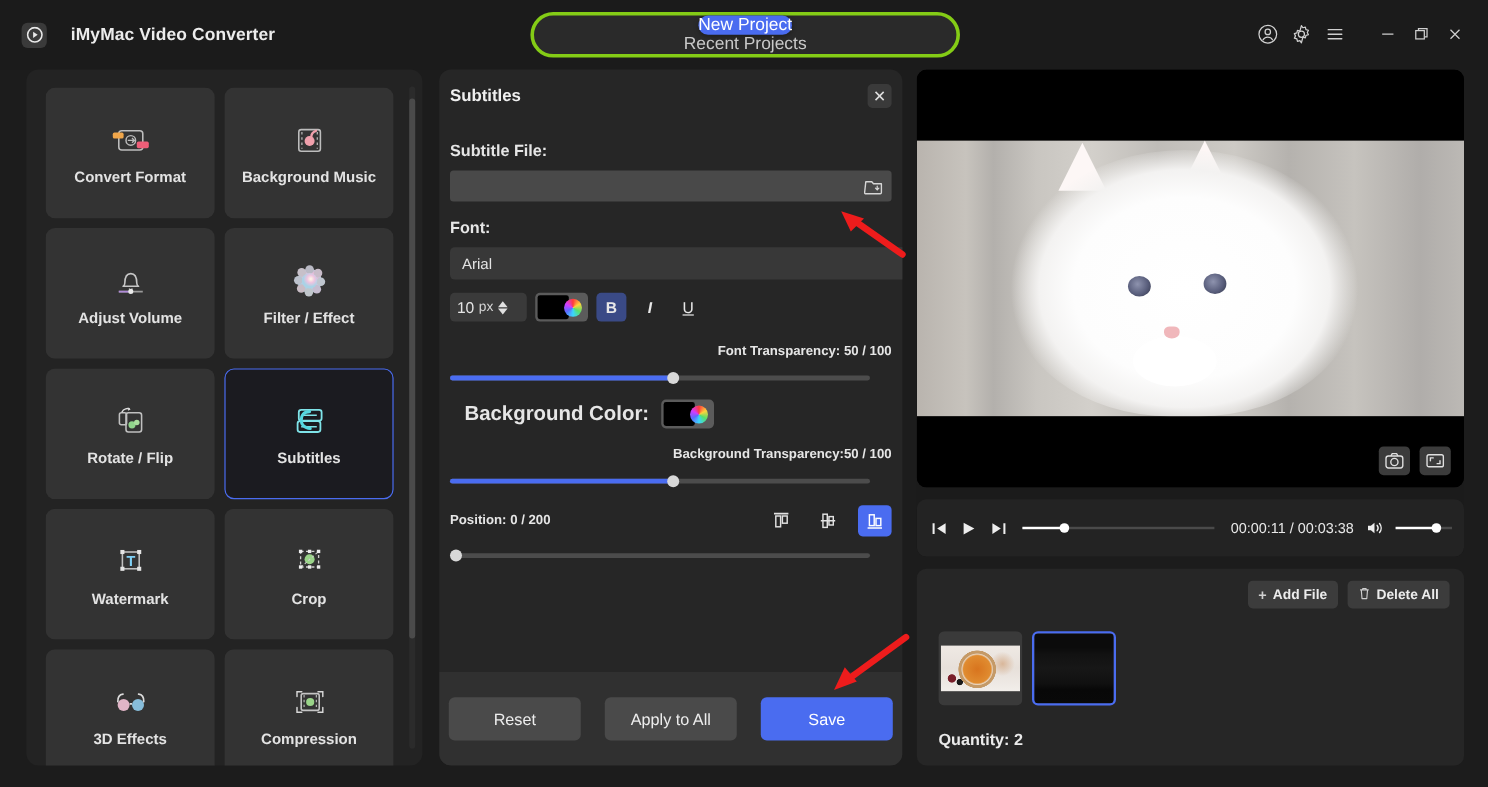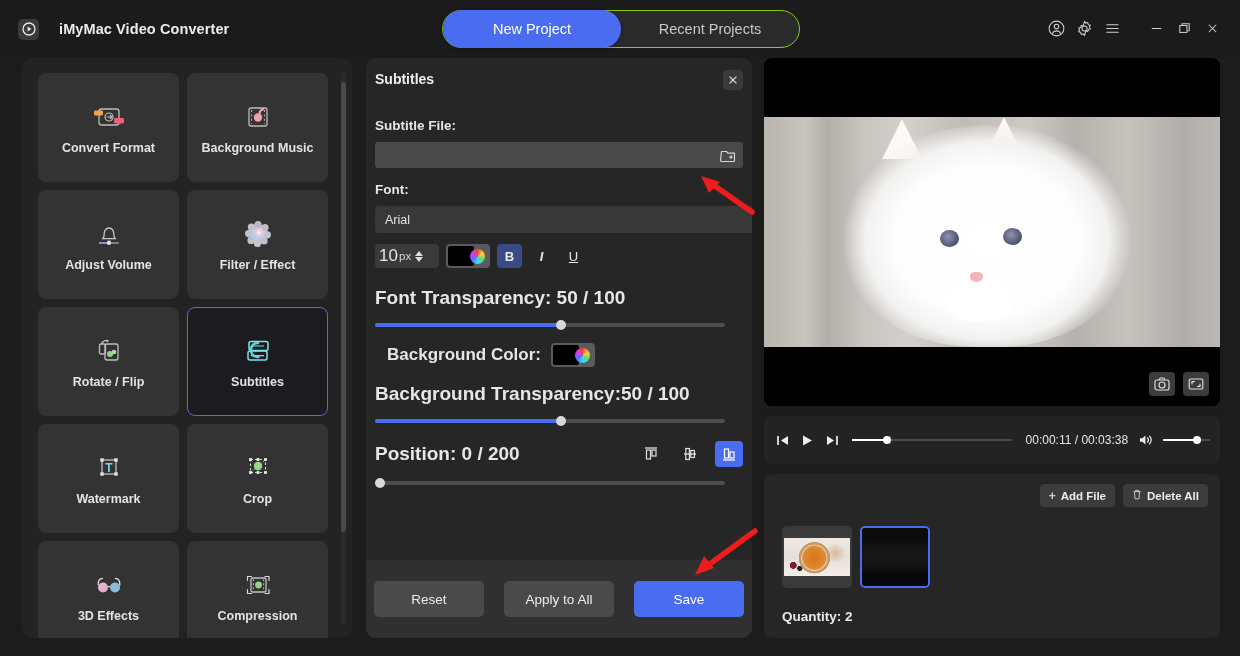--- a/index.html
+++ b/index.html
@@ -31,22 +31,22 @@
   .brand-name {
     color: #ececec; font-size: 14.5px; font-weight: bold;
     letter-spacing: .1px;
   }
 
   
   .proj-toggle {
     position: absolute; left: 442px; top: 10px;
     width: 358px; height: 38px;
     background: #2a2a2a; border-radius: 19px;
-    border: 1px solid #84cc16;
-    display: flex; align-items: center;
+    border: 3px solid #84cc16;
+    display: flex; align-items: center; flex-direction: column;
   }
   .proj-tab {
     height: 38px; flex: 1;
     display: flex; align-items: center; justify-content: center;
     font-size: 14.5px; color: #c9c9c9; border-radius: 19px;
     cursor: pointer; user-select: none;
   }
   .proj-tab.active {
     background: #4a6cf0; color: #fff;
     box-shadow: 0 1px 4px rgba(0,0,0,.35);
@@ -176,21 +176,21 @@
   .fmt-row {
     margin-top: 11px;
     display: flex; align-items: center; gap: 7px;
   }
   .sizebox {
     width: 64px; height: 24px;
     background: #3a3a3a; border-radius: 4px;
     display: flex; align-items: center; gap: 2px;
     padding: 0 4px;
   }
-  .sizebox .num { color: #e5e5e5; font-size: 17px; width: 18px; }
+  .sizebox .num { color: #e5e5e5; font-size: 13px; width: 18px; text-align: center; }
   .sizebox .unit { color: #d6d6d6; font-size: 11.5px; }
   .spin { display:flex; flex-direction: column; gap: 1px; margin-left: 2px; cursor:pointer;}
   .spin i { width: 0; height: 0; display:block;
     border-left: 4px solid transparent; border-right: 4px solid transparent; }
   .spin i.up { border-bottom: 5px solid #e0e0e0; }
   .spin i.dn { border-top: 5px solid #e0e0e0; }
   .colorbox {
     width: 44px; height: 24px; background: #5b5b5b; border-radius: 4px;
     display: flex; align-items: center; padding: 0 2px;
     position: relative; cursor: pointer;
@@ -205,22 +205,23 @@
     width: 25px; height: 24px; border-radius: 4px;
     display: flex; align-items: center; justify-content: center;
     color: #e8e8e8; font-size: 13px; cursor: pointer;
   }
   .fbtn.on { background: #3a4a86; }
   .fbtn b { font-weight: bold; }
   .fbtn i { font-style: italic; font-weight: bold; }
   .fbtn u { text-decoration: underline; }
 
   .slider-label {
-    color: #e6e6e6; font-size: 19px; font-weight: bold;
+    color: #e6e6e6; font-size: 11px; font-weight: bold;
     margin-top: 19px;
+    text-align: right;
   }
   .slider {
     position: relative; margin-top: 14px;
     width: 350px; height: 4px;
     background: #4c4c4c; border-radius: 2px;
     cursor: pointer;
   }
   .slider .fill {
     position: absolute; left: 0; top: 0; height: 4px;
     background: #4a6cf0; border-radius: 2px;

